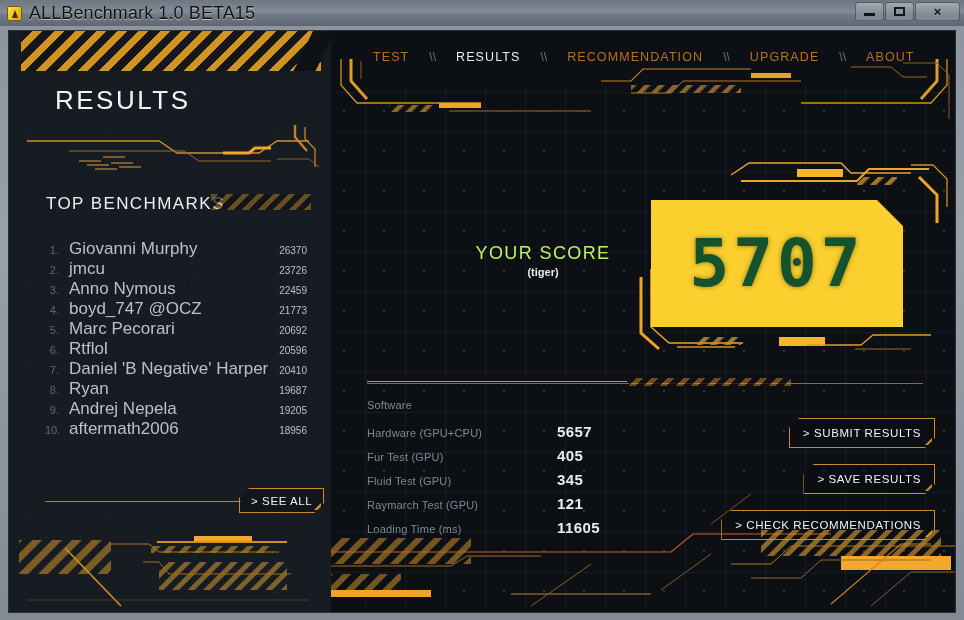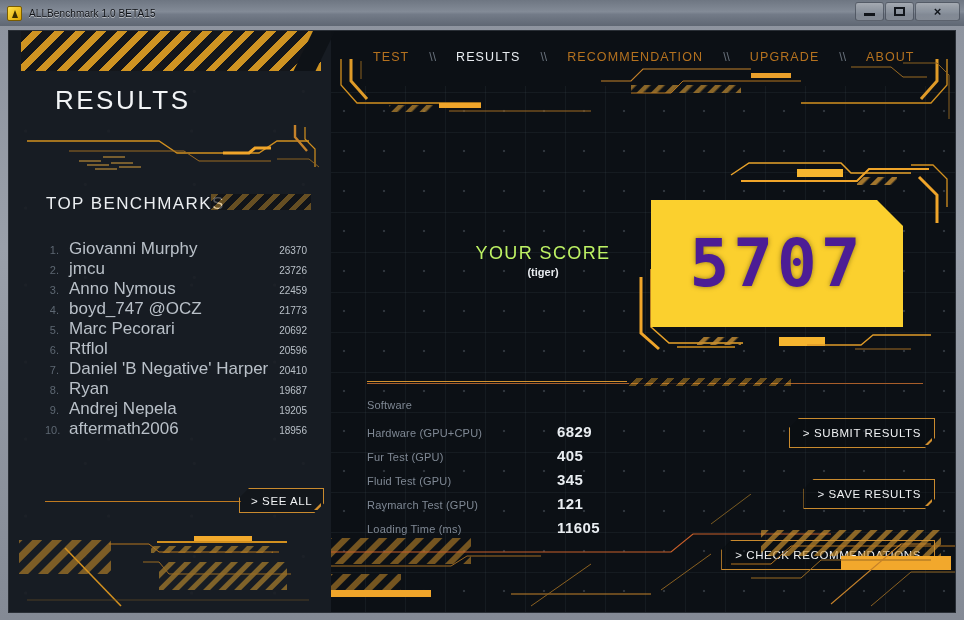--- a/index.html
+++ b/index.html
@@ -24,21 +24,21 @@
     width:15px; height:15px; border-radius:2px;
     background:linear-gradient(135deg,#ffe14d,#e0a600);
     border:1px solid #7a5c00; position:relative; flex:none;
   }
   #app-icon::after {
     content:""; position:absolute; left:4px; top:3px;
     width:0; height:0; border-left:3.5px solid transparent;
     border-right:3.5px solid transparent; border-bottom:8px solid #3a2c00;
   }
   #title-text {
-    font-size:10px; color:#101216; letter-spacing:.1px;
+    font-size:18px; color:#101216; letter-spacing:.1px;
     text-shadow:0 1px 0 rgba(255,255,255,.55);
     white-space:nowrap;
   }
   #winbtns { position:absolute; right:4px; top:2px; display:flex; gap:1px; }
   .wbtn {
     width:29px; height:19px;
     background:linear-gradient(180deg,rgba(255,255,255,.36),rgba(255,255,255,.08) 50%,rgba(255,255,255,.18));
     border:1px solid rgba(40,48,60,.55); border-radius:3px;
     display:flex; align-items:center; justify-content:center;
     color:#0f1318; font-size:11px; line-height:1;
@@ -188,39 +188,39 @@
   #score-deco { position:absolute; left:280px; top:130px; width:346px; height:190px; z-index:4; }
   #score-box {
     position:absolute; left:320px; top:169px; width:252px; height:127px; z-index:5;
     background:#fbd02e;
     clip-path:polygon(0 0, calc(100% - 26px) 0, 100% 26px, 100% 100%, 0 100%);
     box-shadow:0 0 22px rgba(250,200,40,.28);
     display:flex; align-items:center; justify-content:center;
   }
   #score-value {
     font-family:"DejaVu Sans Mono", monospace;
-    font-size:66px; font-weight:bold; color:#4c1d95; letter-spacing:4px;
+    font-size:66px; font-weight:bold; color:#14532d; letter-spacing:4px;
     line-height:1; text-shadow:0 0 5px rgba(60,48,4,.55);
   }
 
   
   #divider { position:absolute; left:36px; top:347px; width:556px; height:10px; z-index:5; }
   #divider .line { position:absolute; left:0; top:5px; width:556px; height:1px; background:#a85e2a; }
   #divider .line2 { position:absolute; left:0; top:3px; width:260px; height:1px; background:#d0912e; }
   #divider .hz { position:absolute; left:262px; top:0; width:162px; height:8px; opacity:.85; }
 
   
   #stats { position:absolute; left:36px; top:368px; width:320px; z-index:5; }
   .stat-row { display:flex; align-items:baseline; height:24px; }
   .stat-label { width:190px; font-size:11px; color:#7f8894; letter-spacing:.2px; }
   .stat-value { font-size:15px; color:#e9edf1; font-weight:bold; letter-spacing:.4px; }
 
   
   #actions { position:absolute; right:22px; top:387px; z-index:5;
-             display:flex; flex-direction:column; align-items:flex-end; gap:31px; }
+             display:flex; flex-direction:column; align-items:flex-end; gap:16px; }
   .action-btn { height:30px; font-size:11.5px; padding:0 13px; }
 
   #main-bottom-deco { position:absolute; left:0; bottom:0; width:626px; height:120px; z-index:5; }
   #main-right-deco { position:absolute; right:0; top:28px; width:60px; height:70px; z-index:4; }
 </style>
 </head>
 <body>
 
 <div id="window">
 
@@ -426,21 +426,21 @@
         <div class="hz hazard-dim"></div>
       </div>
 
       <div id="stats">
           <div class="stat-row">
             <span class="stat-label">Software</span>
             <span class="stat-value"></span>
           </div>
           <div class="stat-row">
             <span class="stat-label">Hardware (GPU+CPU)</span>
-            <span class="stat-value">6829</span>
+            <span class="stat-value">5657</span>
           </div>
           <div class="stat-row">
             <span class="stat-label">Fur Test (GPU)</span>
             <span class="stat-value">405</span>
           </div>
           <div class="stat-row">
             <span class="stat-label">Fluid Test (GPU)</span>
             <span class="stat-value">345</span>
           </div>
           <div class="stat-row">

